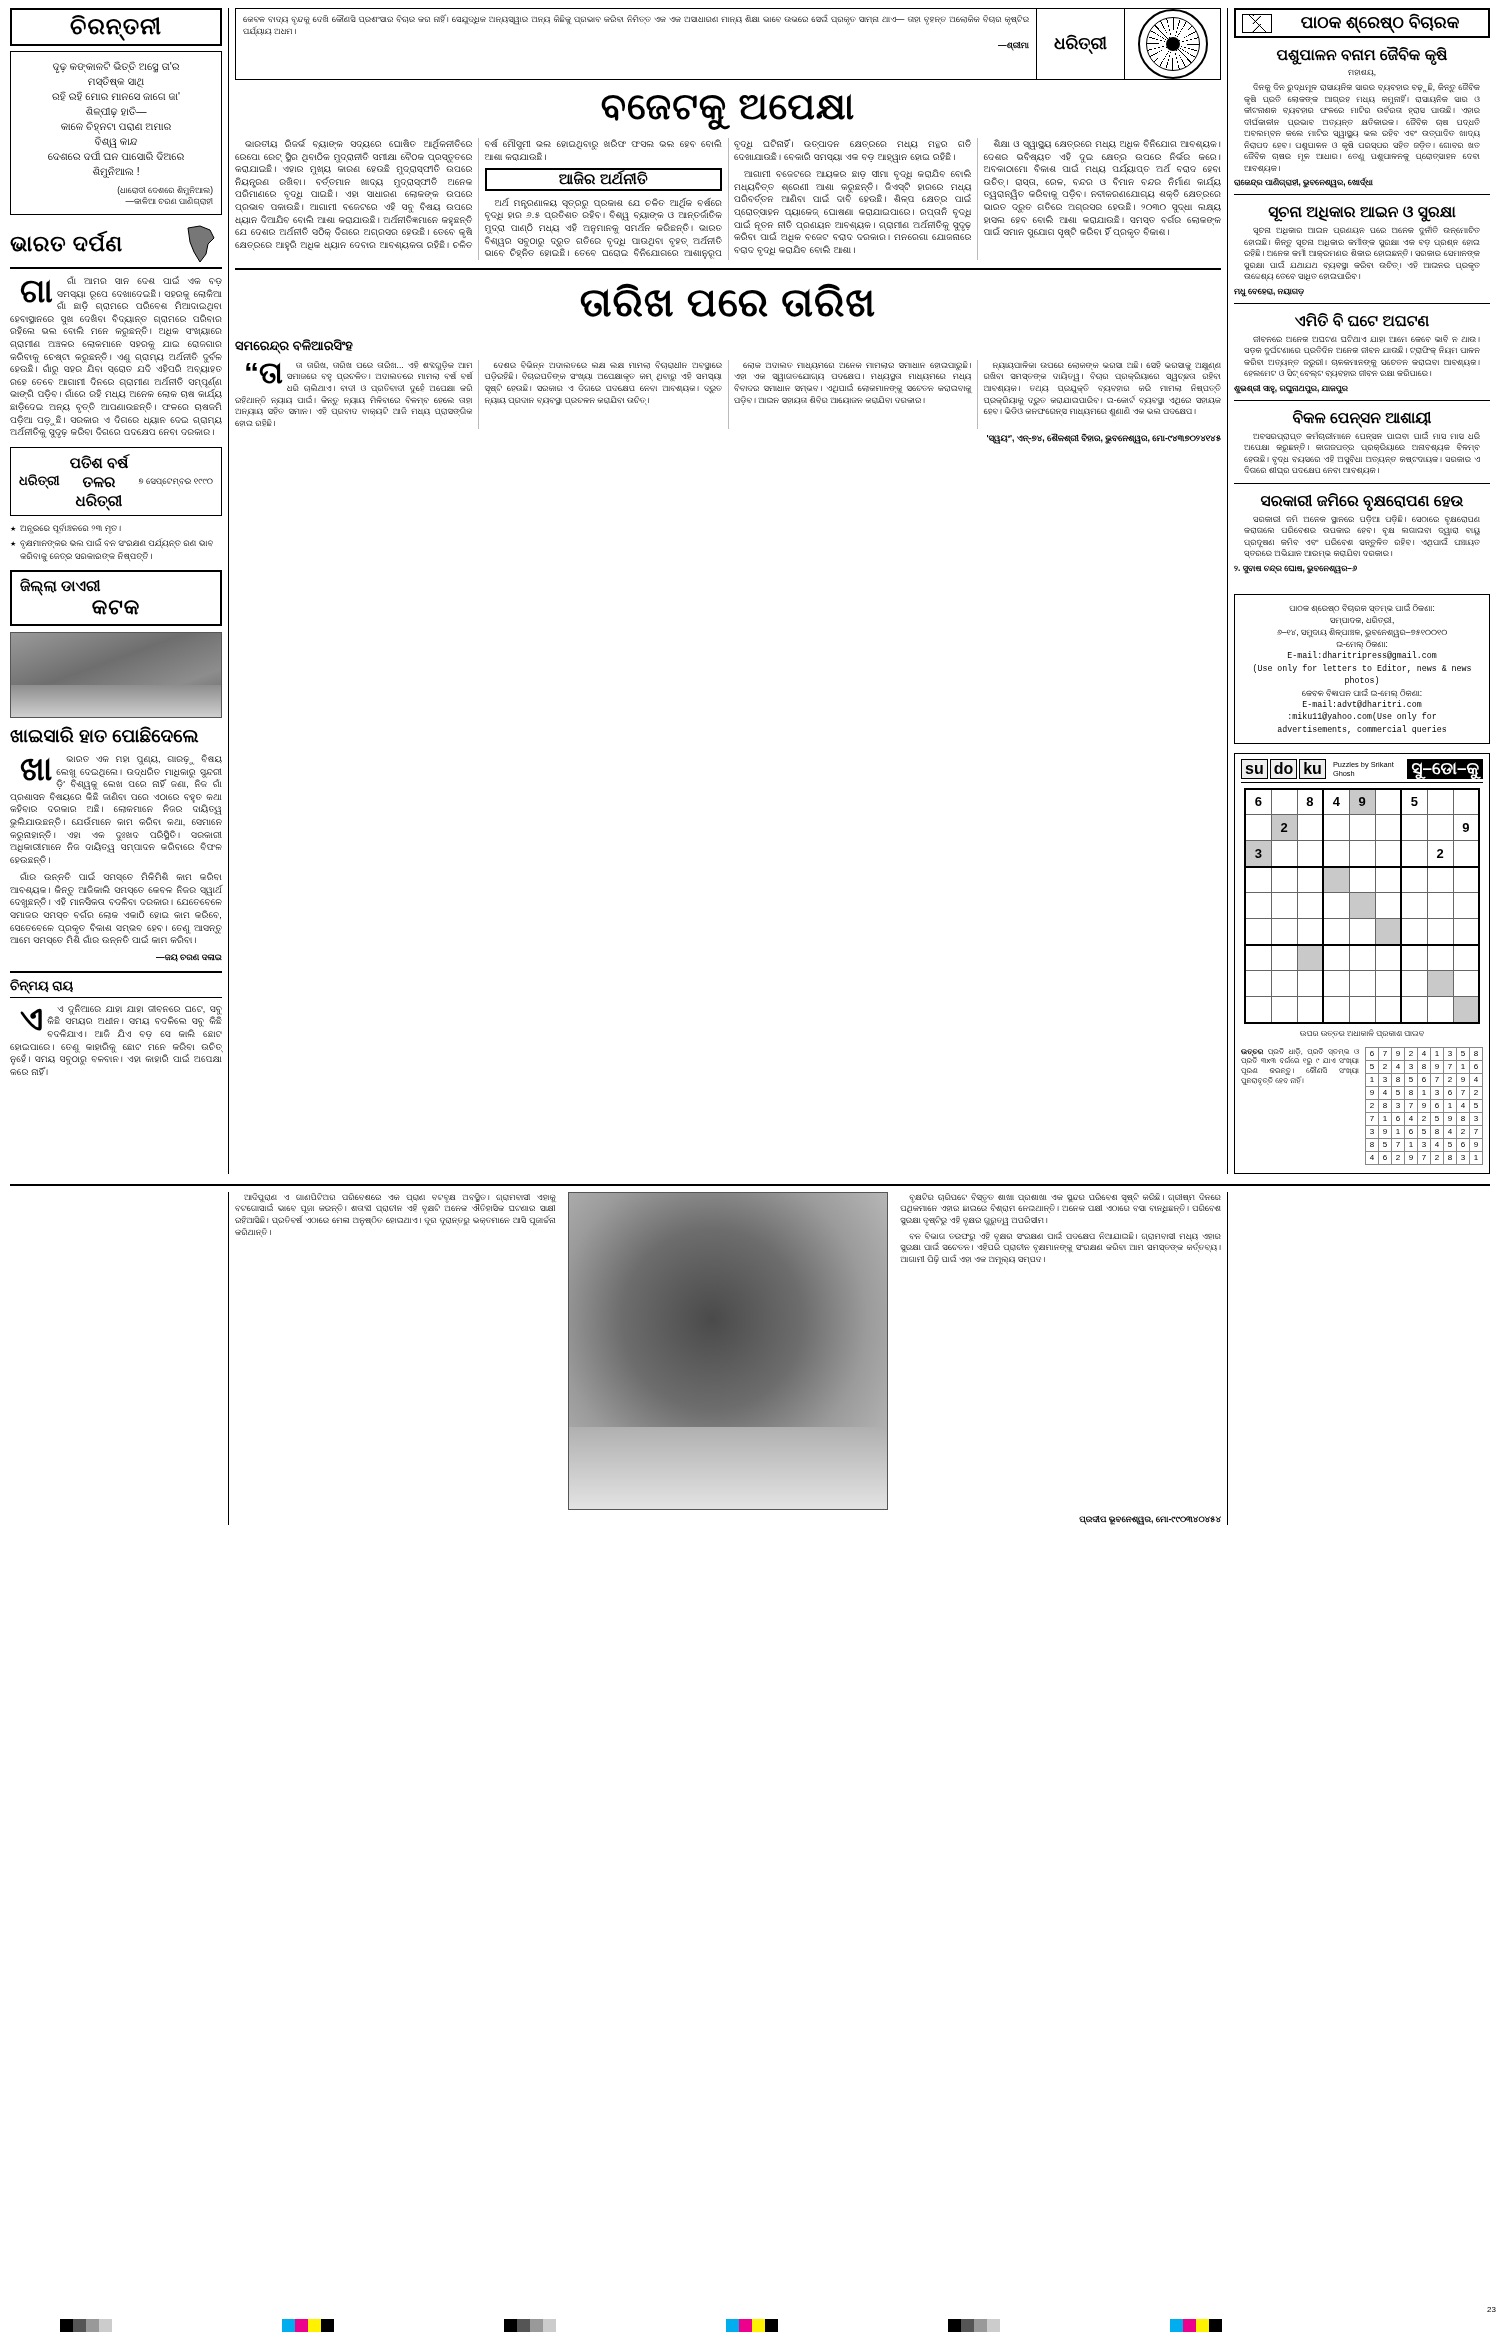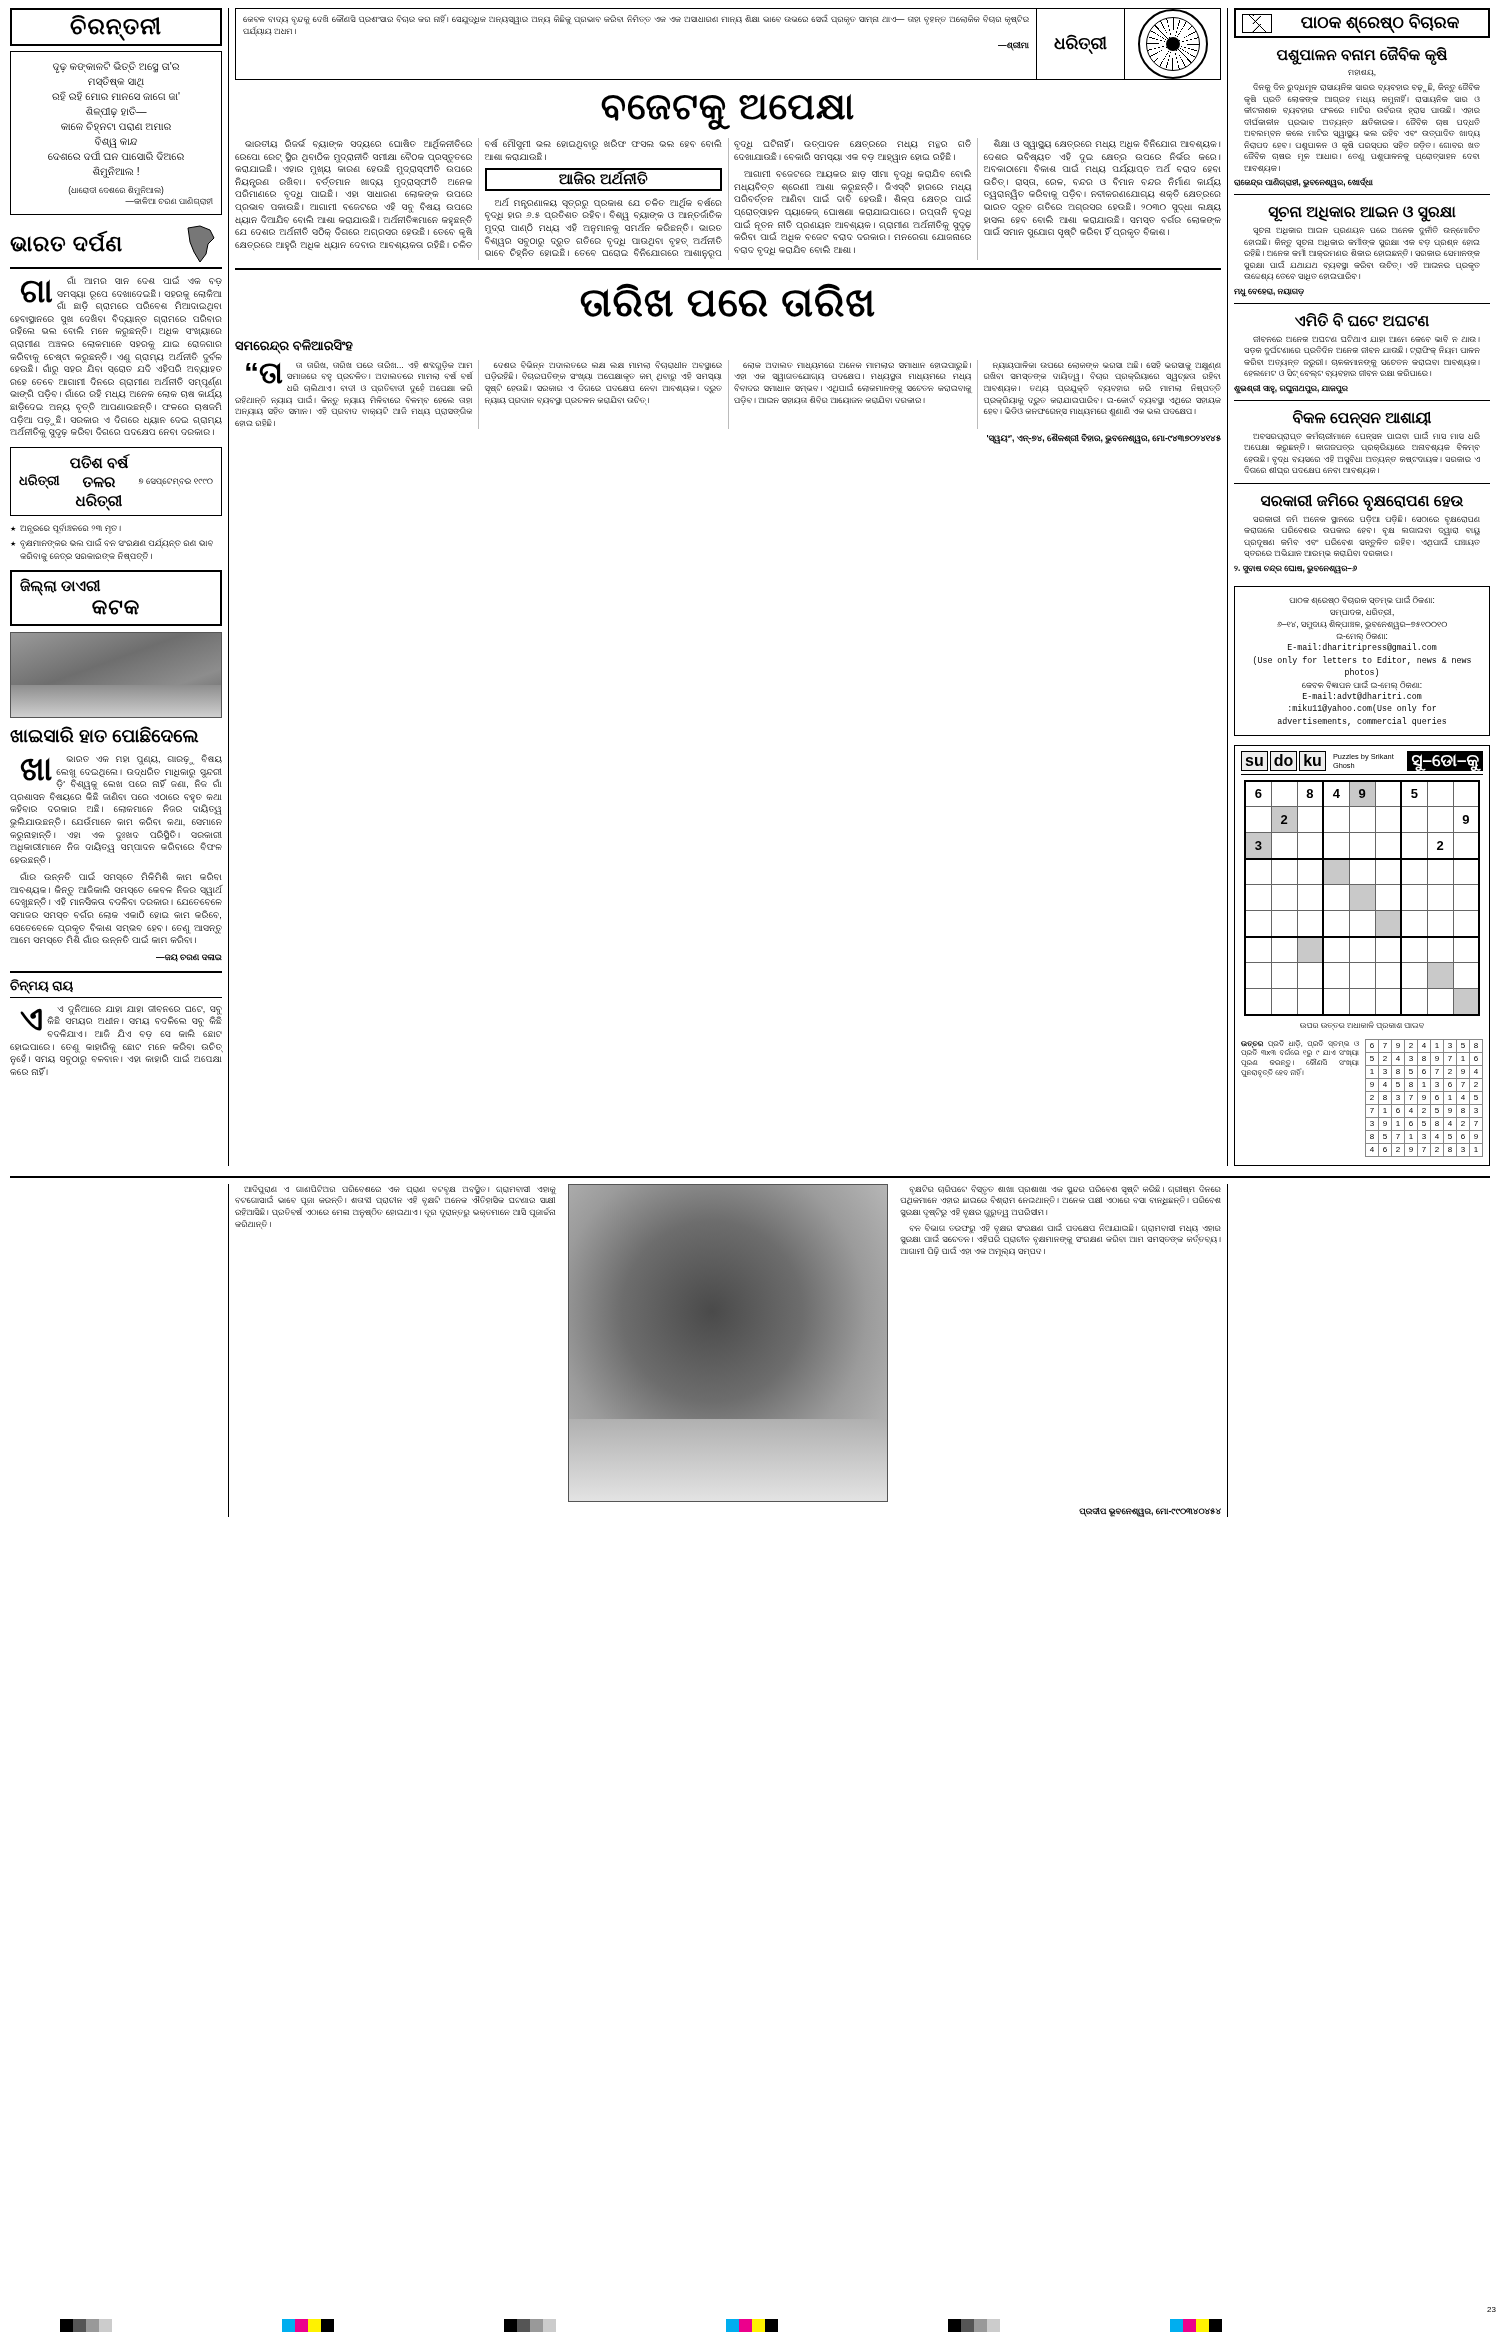--- a/index.html
+++ b/index.html
@@ -26,21 +26,21 @@
   .col-mid   { width:1000px; flex:0 0 1000px; padding:0 6px; border-left:1px solid #000; border-right:1px solid #000;}
   .col-right { width:262px; flex:0 0 262px; padding-left:6px; }
 
   .brand-banner {
     border:2px solid #000; text-align:center; padding:3px 0 4px 0; margin-bottom:5px;
   }
   .brand-banner .title { font-size:23px; font-weight:bold; letter-spacing:1px; }
 
   .poem-box { border:1px solid #000; padding:7px 8px; margin-bottom:9px; text-align:center; }
   .poem-line { font-size:10.3px; line-height:15px; }
-  .poem-credit { font-size:8.3px; margin-top:6px; }
+  .poem-credit { font-size:8.3px; margin-top:6px; text-align:right; }
   .poem-credit2 { font-size:8.3px; text-align:right; }
 
   .sec-head-img { display:flex; align-items:center; gap:6px; border-bottom:2px solid #000; padding-bottom:3px; margin-bottom:6px;}
   .sec-head-img .txt { font-size:22px; font-weight:bold; letter-spacing:0.5px; flex:1; }
   .ind-map { width:42px; height:40px; }
 
   .dropcap {
     float:left; font-size:33px; line-height:28px; font-weight:bold;
     margin:2px 4px 0 0;
   }
@@ -114,21 +114,21 @@
   .env:after { content:""; position:absolute; inset:0;
     background:linear-gradient(225deg,transparent 47%, #000 48%, #000 50%, transparent 51%);}
 
   .r-head { font-size:15.5px; font-weight:bold; text-align:center; line-height:20px; margin:7px 0 3px; }
   .r-sub { font-size:8.2px; text-align:center; margin-bottom:4px; }
   .r-sign { font-size:8.2px; font-weight:bold; margin:3px 0 6px; }
   .r-text { font-size:8.3px; line-height:11.5px; text-align:justify; }
   .r-text p { margin:0 10px 4px; text-indent:9px; }
   .hr { border-top:1px solid #000; margin:6px 0; }
 
-  .contact-box { border:1px solid #000; padding:7px 8px; font-size:8.3px; line-height:12.2px; text-align:center; margin-top:12px;}
+  .contact-box { border:1px solid #000; padding:7px 8px; font-size:8.3px; line-height:12.2px; text-align:center; margin-top:20px;}
   .contact-box .en { font-family:Liberation Mono, monospace; }
 
   
   .sudoku-wrap { border:1px solid #000; margin-top:9px; padding:5px 6px 8px; }
   .sudoku-head { display:flex; align-items:center; gap:5px; border-bottom:1px solid #000; padding-bottom:3px; margin-bottom:5px;}
   .su-logo { display:flex; font-size:16px; font-weight:bold; }
   .su-logo span { border:1px solid #000; padding:0 3px; margin-right:2px; background:#eee;}
   .su-sub { font-size:7.4px; line-height:9px; flex:1;}
   .su-od { font-size:17px; font-weight:bold; background:#000; color:#fff; padding:0 4px;}
 

